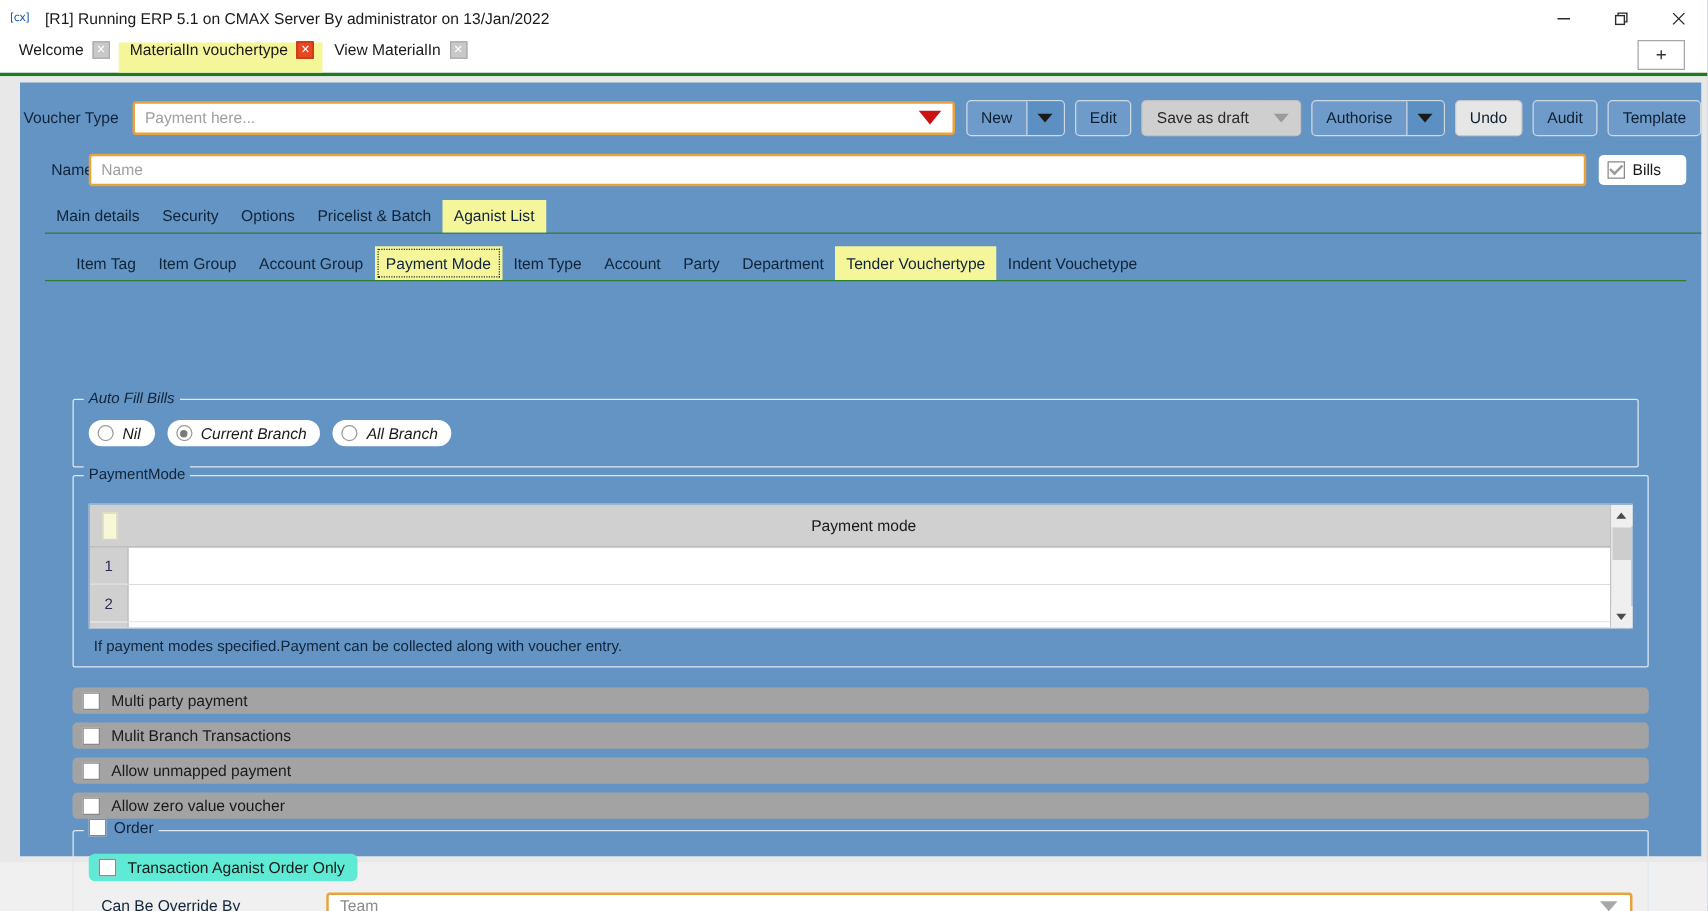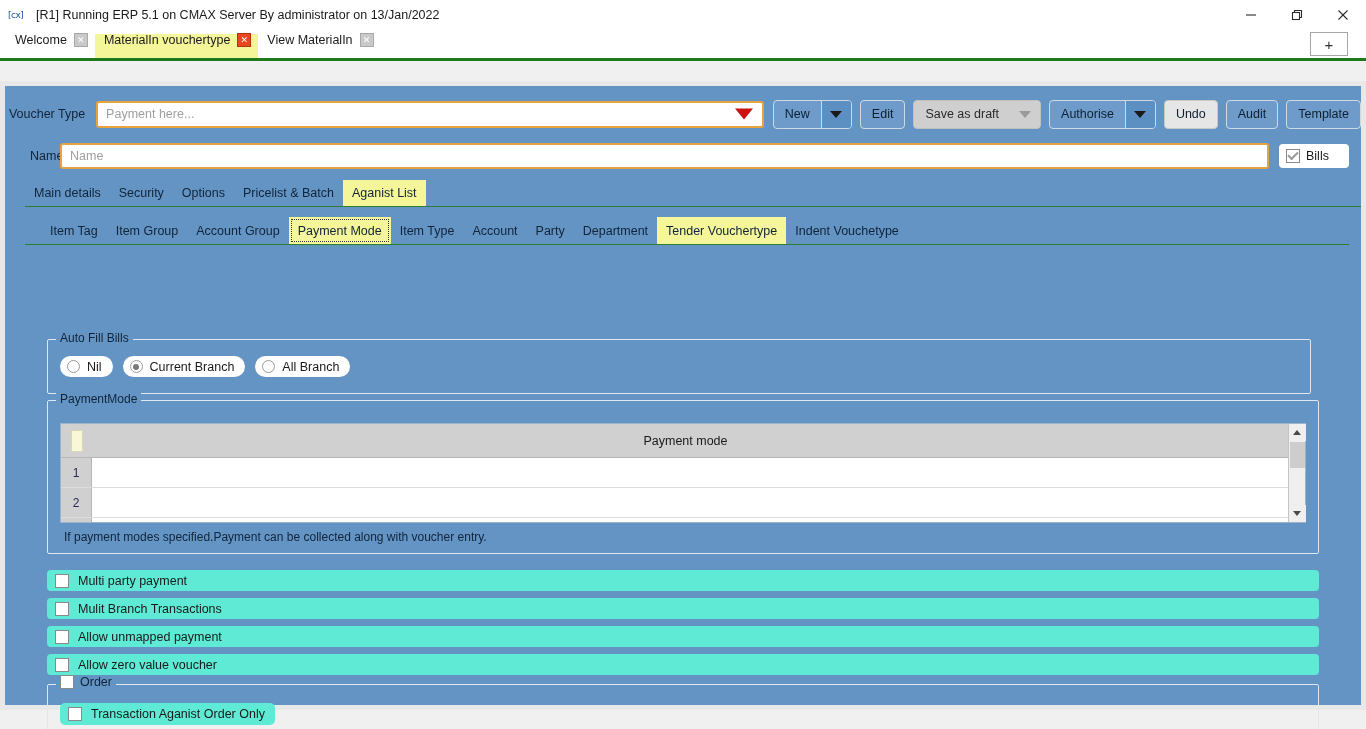--- a/index.html
+++ b/index.html
@@ -77,22 +77,21 @@
     background: #ffffff;
     display: flex; align-items: center; justify-content: center;
     font-size: 15px; color: #333; line-height: 1;
   }
   .greenline { height: 3px; background: #1d7a1d; }
 
   
   .body {
     height: 629px;
     background: #e8e8e8;
-    padding: 5px 5px 5px 5px;
-    margin-top: 20px;
+    padding: 5px 5px 5px 16px;
   }
   .canvas {
     width: 100%; height: 100%;
     background: #6494c4;
     position: relative;
   }
 
   
   .row-voucher {
     position: absolute; left: 0; top: 10px; right: 0;
@@ -237,21 +236,21 @@
   }
   .group > .gtitle-chk {
     position: absolute; top: -10px; left: 8px;
     background: #6494c4;
     padding: 0 4px;
     font-size: 12.5px; color: #10243a;
     display: flex; align-items: center; gap: 6px;
     white-space: nowrap;
   }
 
-  .g-autofill { left: 42px; top: 253px; right: 50px; height: 55px; }
+  .g-autofill { left: 42px; top: 253px; right: 50px; height: 55px; font-style: italic; }
   .radios { display: flex; gap: 10px; padding: 16px 0 0 12px; }
   .radio {
     height: 21px;
     background: #ffffff;
     border-radius: 11px;
     display: flex; align-items: center; gap: 7px;
     padding: 0 11px 0 7px;
     font-size: 12.5px; color: #1a1a1a;
     white-space: nowrap;
   }
@@ -327,21 +326,21 @@
 
   .pay-hint {
     position: absolute; left: 16px; bottom: 9px;
     font-size: 12px; color: #10243a;
   }
 
   
   .chkbar {
     position: absolute; left: 42px; right: 42px;
     height: 21px;
-    background: #5eead4;
+    background: #a3a3a3;
     border-radius: 4px;
     display: flex; align-items: center; gap: 9px;
     padding-left: 8px;
     font-size: 12.5px; color: #1a1a1a;
   }
 
   
   .g-order { left: 42px; top: 598px; right: 42px; height: 84px; }
   .pill {
     position: absolute; left: 12px; top: 18px;

